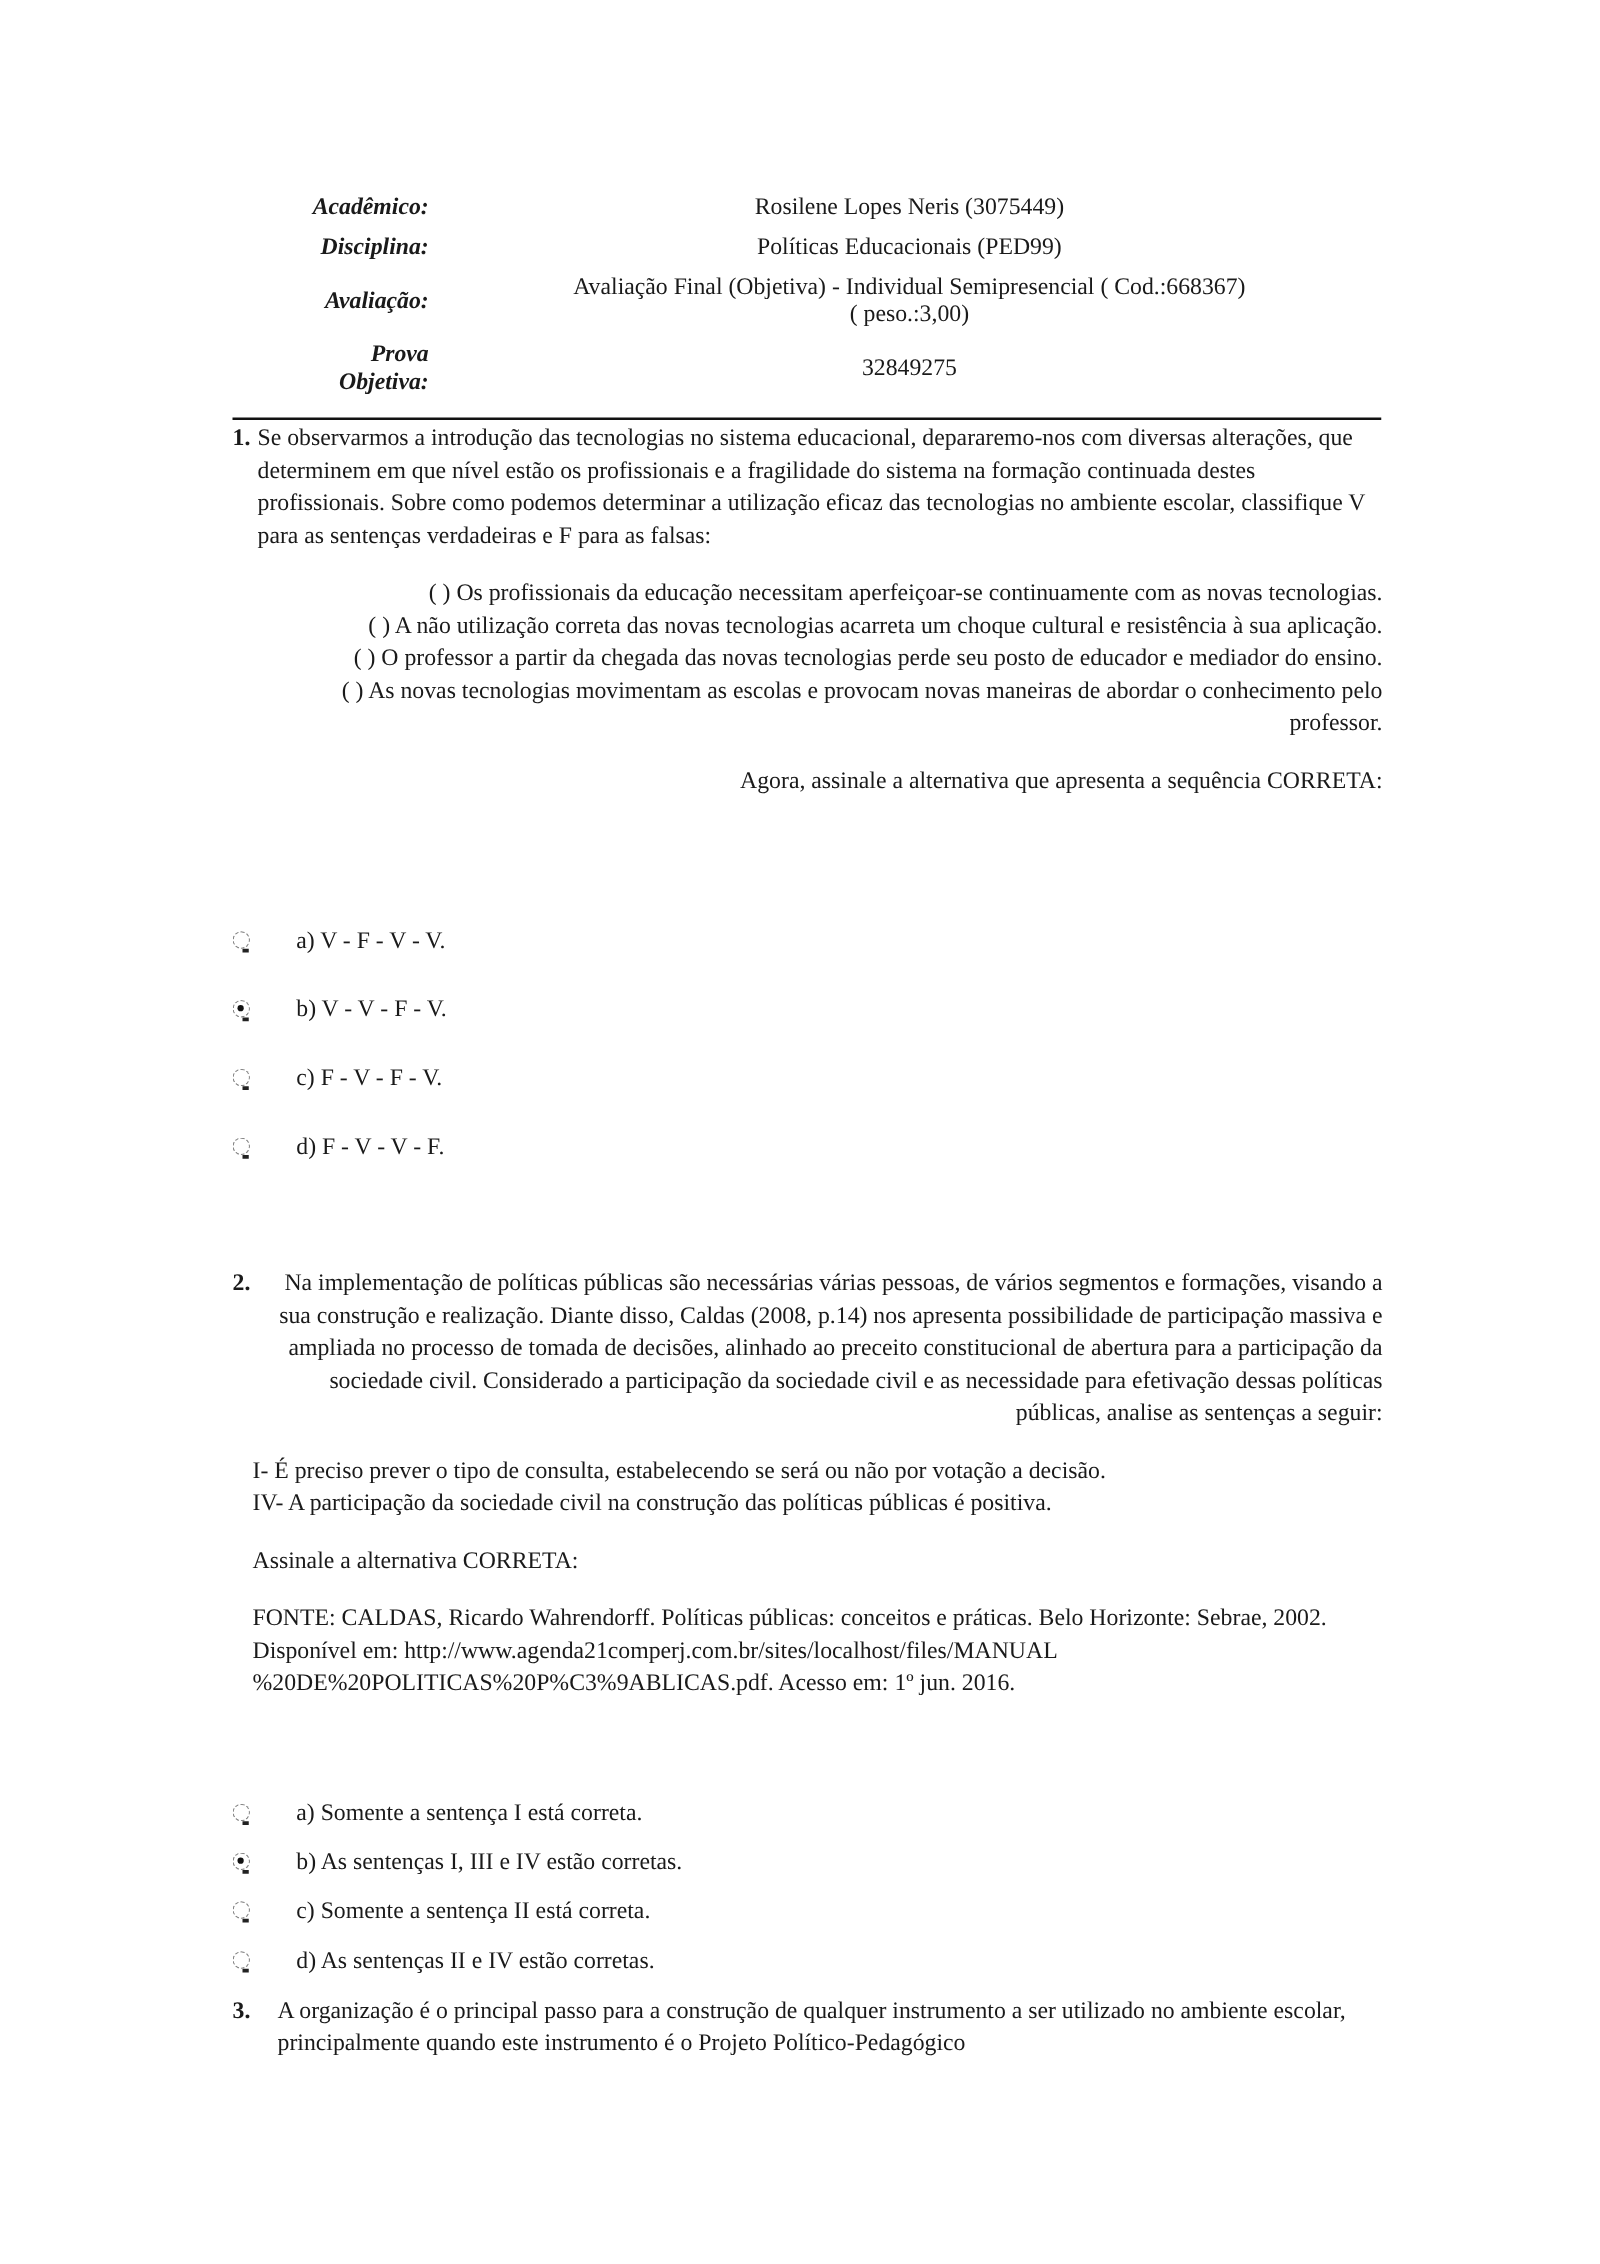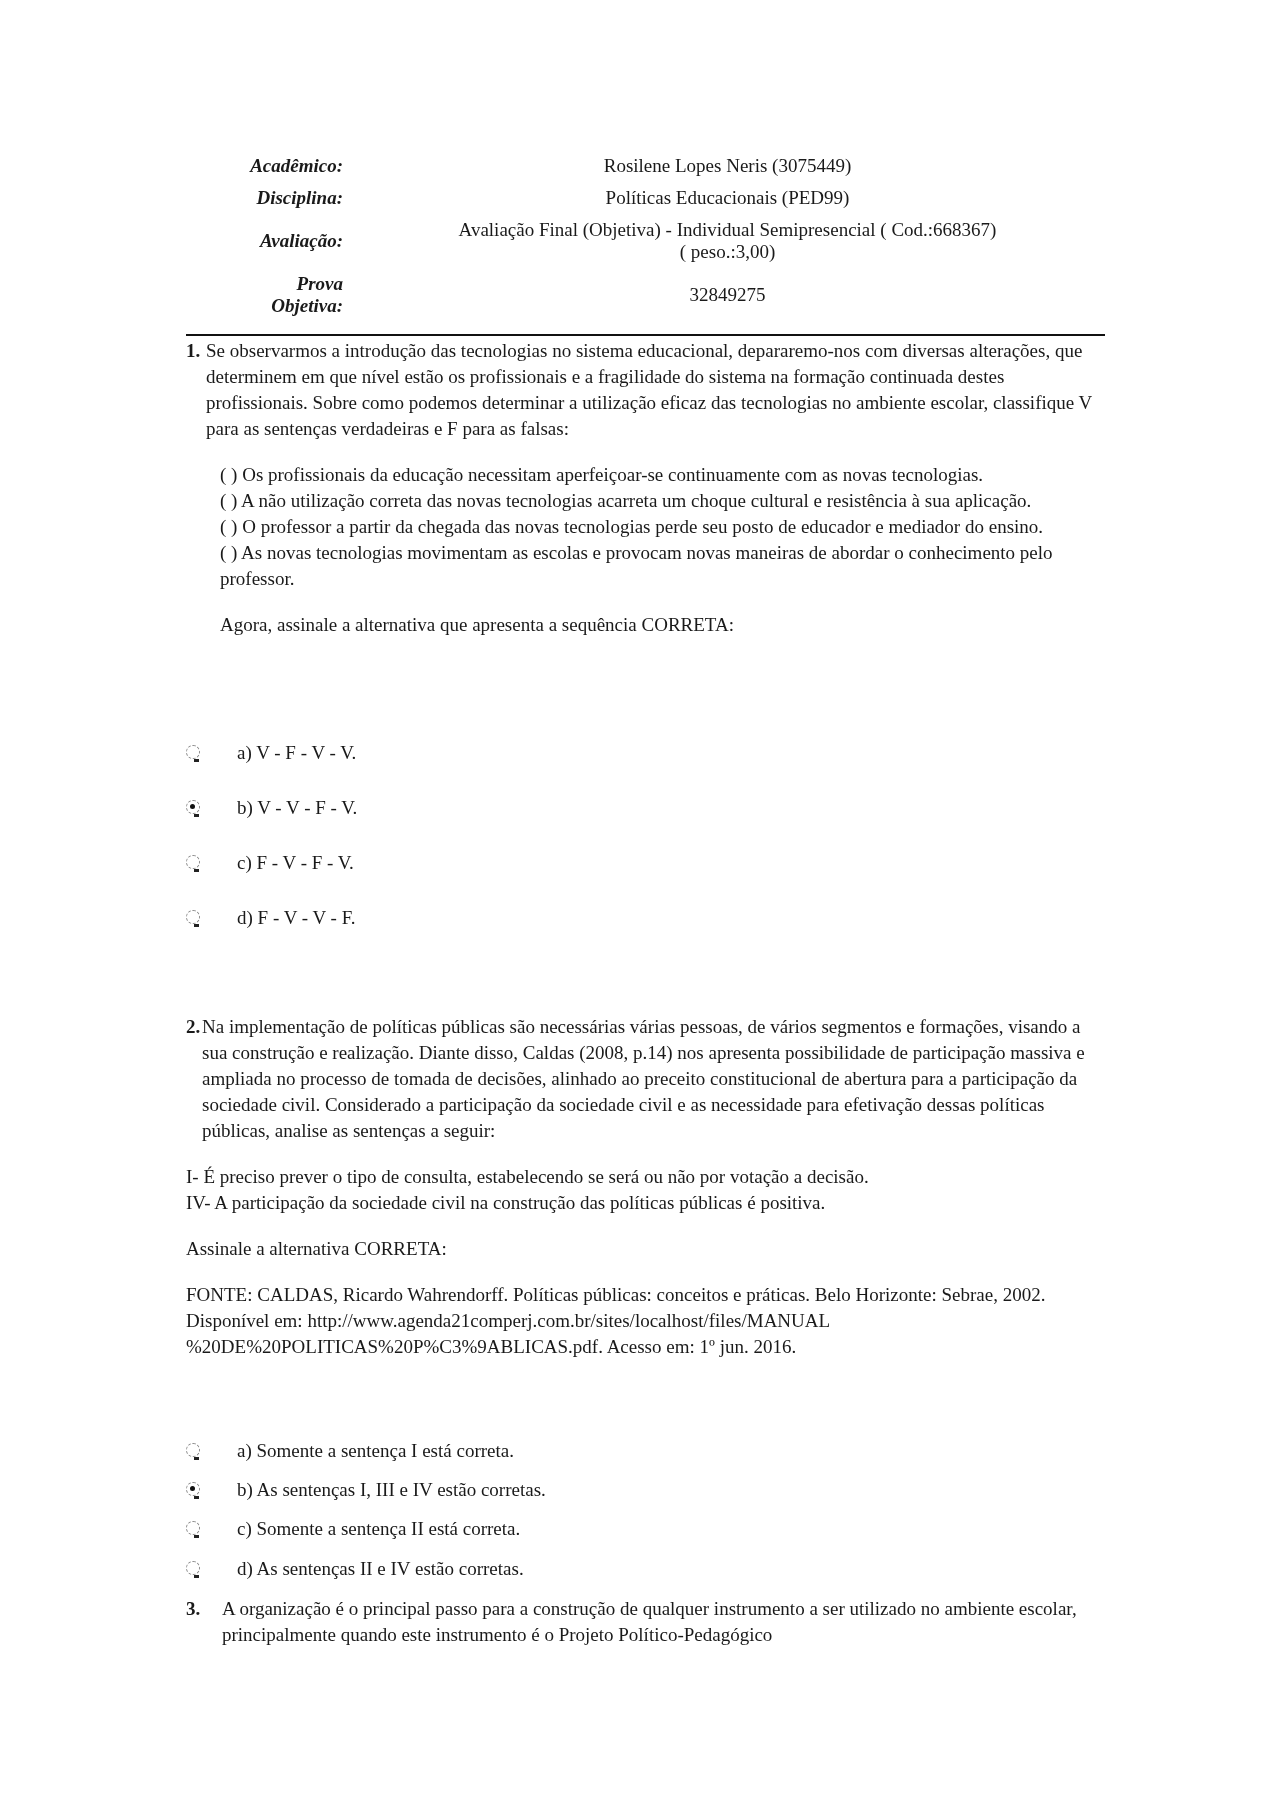--- a/index.html
+++ b/index.html
@@ -16,39 +16,39 @@
     .hlabel { font-weight: bold; text-align: right; width: 157px; padding-right: 6px !important; line-height: 22px; font-style: italic; }
     .hval { line-height: 22px; text-align: center; }
     .row-gap td { padding-top: 10px; }
     .rule {
       position: absolute; left: 186px; top: 334px; width: 919px; height: 2px;
       background: #111;
     }
     .q { position: absolute; left: 186px; width: 920px; line-height: 26px; }
     .qnum { position: absolute; left: 0; top: 0; font-weight: bold; }
     .qtext { margin-left: 20px; }
-    .stmt { margin-left: 34px; }
+    .stmt { margin-left: 34px; text-align: right; }
     .para-gap { height: 20px; }
     .opt { position: absolute; left: 186px; height: 26px; line-height: 26px; }
     .radio {
       position: absolute; left: 0; top: 5px; width: 14px; height: 14px;
       border-radius: 50%; border: 1.5px dashed #888; box-sizing: border-box;
     }
     .radio.checked::after {
       content: ""; position: absolute; left: 3px; top: 3px; width: 5px; height: 5px;
       border-radius: 50%; background: #111;
     }
     .radio-tick {
       position: absolute; left: 8px; top: 19px; width: 5px; height: 3px; background: #222;
     }
     .opt-label { position: absolute; left: 51px; top: 0; white-space: nowrap; text-align: center; }
     .q2 { position: absolute; left: 186px; width: 920px; line-height: 26px; }
     .q2 .qnum2 { position: absolute; left: 0; top: 0; font-weight: bold; }
-    .q2 .qtext2 { margin-left: 16px; }
-    .q2 .inner { }
+    .q2 .qtext2 { margin-left: 16px; text-align: right; }
+    .q2 .inner { margin-left: 16px; }
   </style>
 </head>
 <body>
 
 <table class="header-table">
   <tbody>
       <tr>
     <td class="hlabel">Acadêmico:</td>
     <td class="hval">Rosilene Lopes Neris (3075449)</td>
   </tr>

